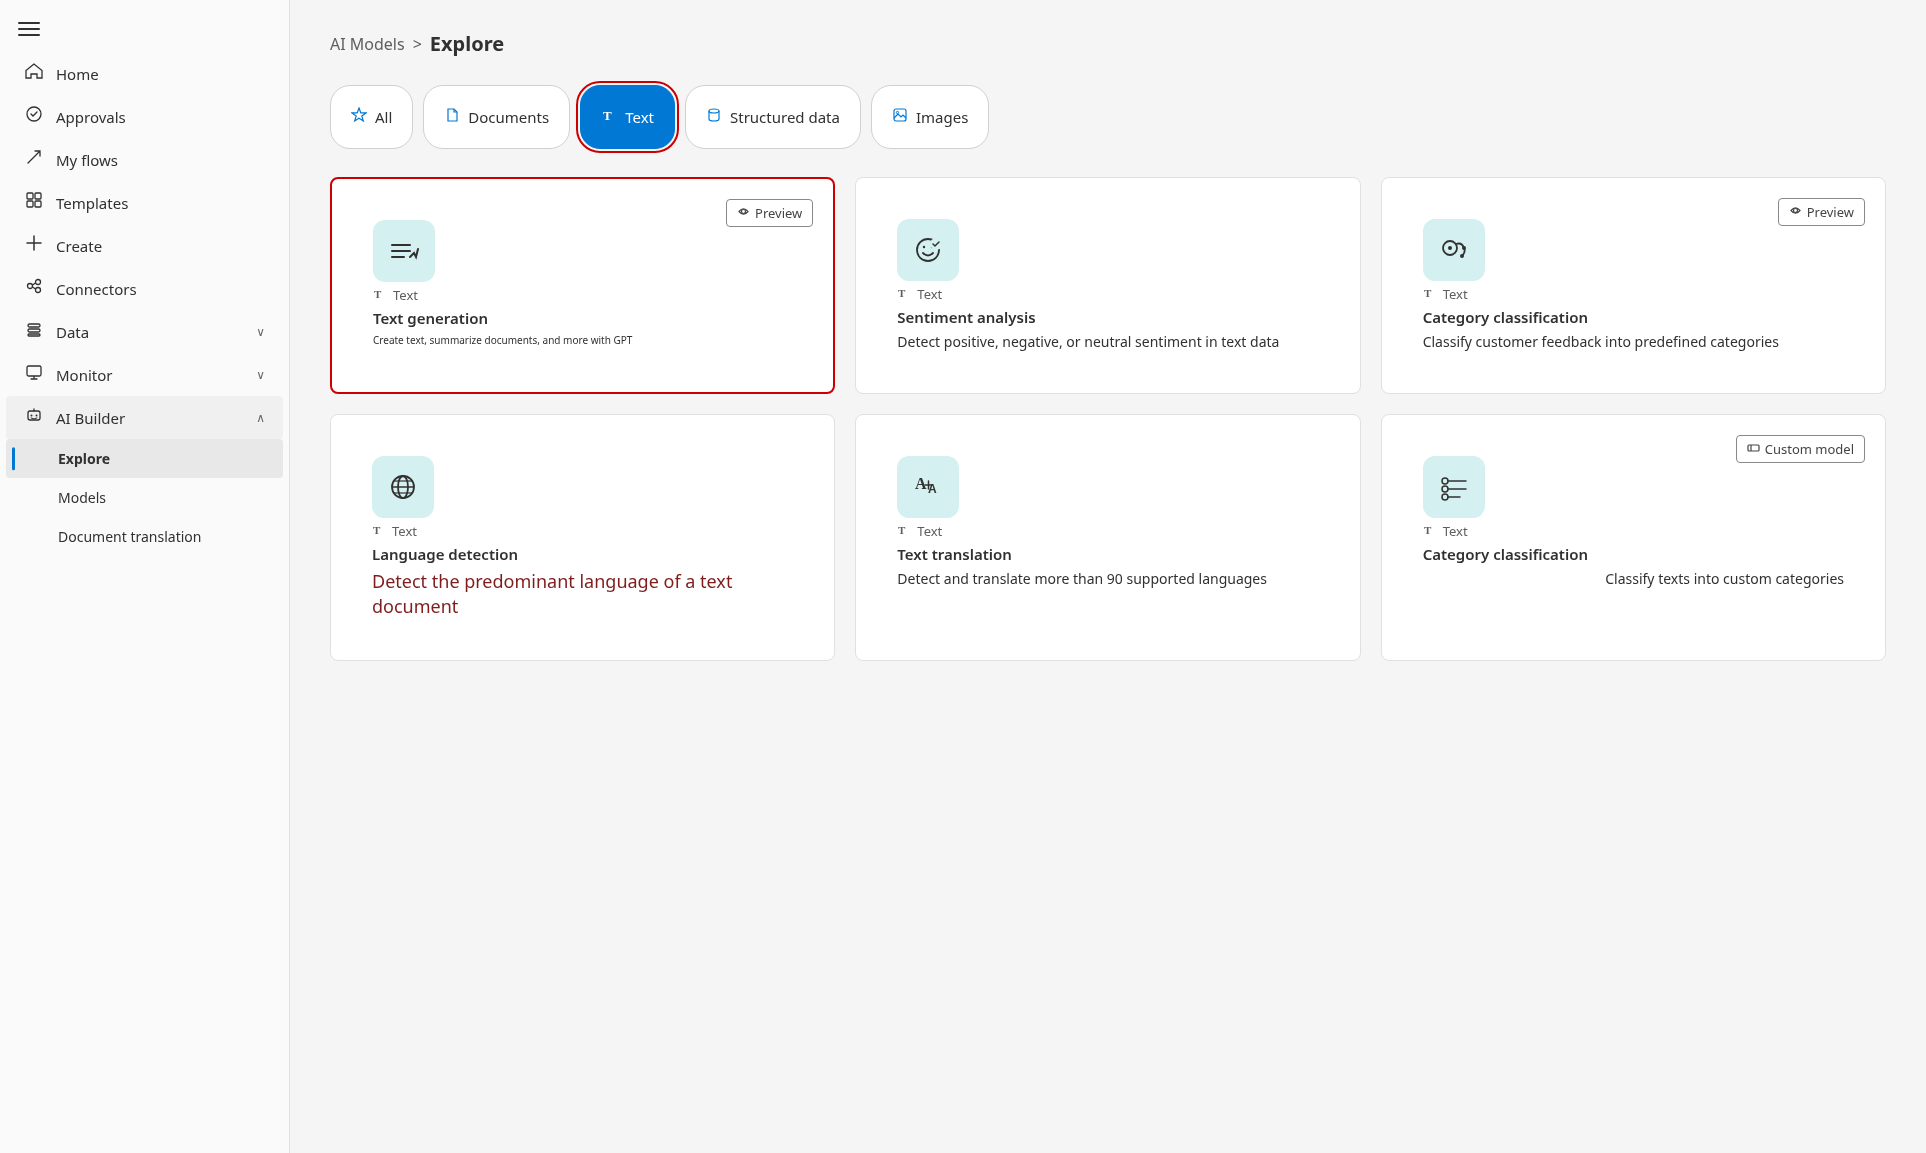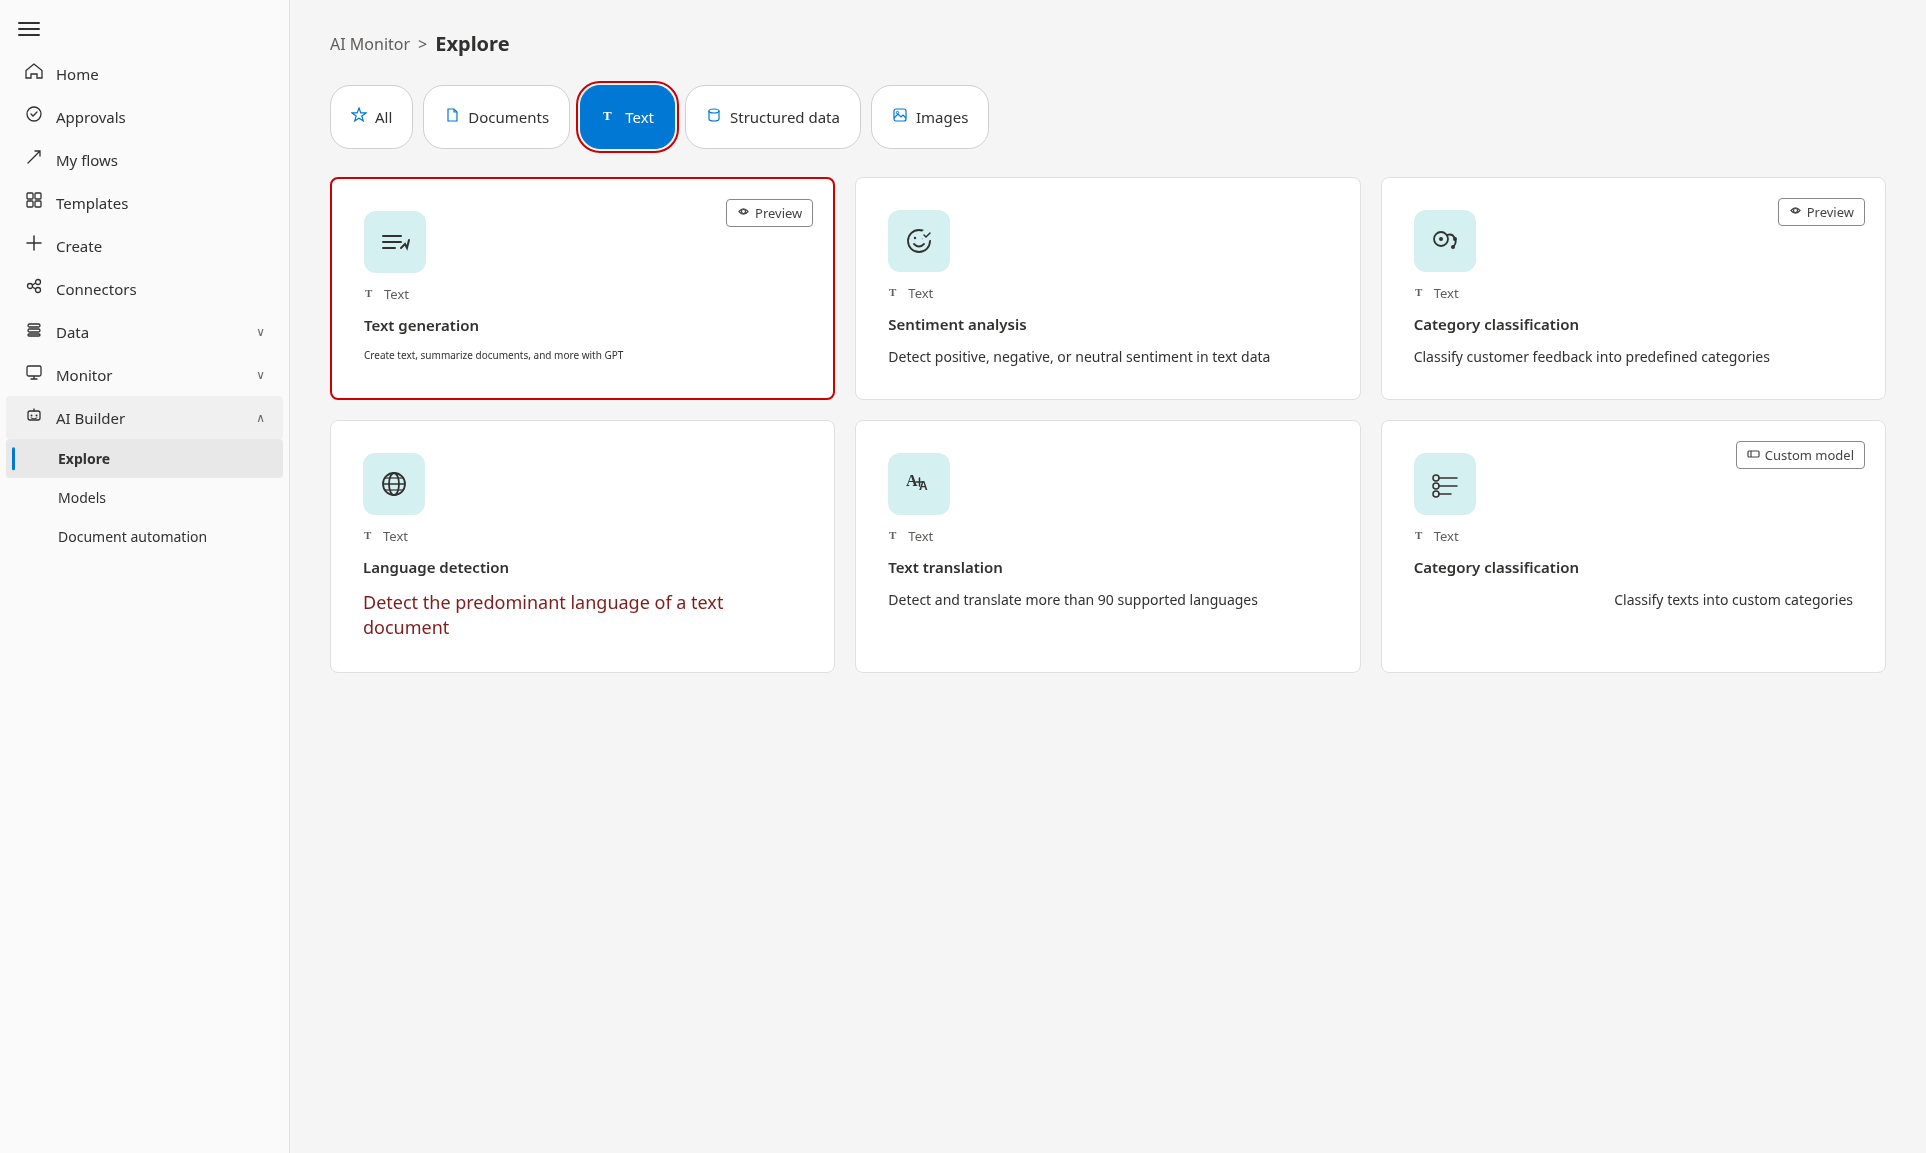--- a/index.html
+++ b/index.html
@@ -116,25 +116,25 @@
 
     
     .cards-grid {
       display: grid;
       grid-template-columns: repeat(3, 1fr);
       gap: 20px;
     }
     .card {
       background: white;
       border-radius: 8px;
-      padding: 32px;
+      padding: 41px;
       border: 1.5px solid #e0e0e0;
       display: flex;
       flex-direction: column;
-      gap: 12px;
+      gap: 4px;
       cursor: pointer;
       position: relative;
     }
     .card.highlighted {
       border: 2.5px solid #cc0000;
     }
 
     .card-icon-wrap {
       width: 62px;
       height: 62px;
@@ -270,28 +270,28 @@
             <circle cx="6.5" cy="9.5" r="1" fill="#323130"></circle>
             <circle cx="11.5" cy="9.5" r="1" fill="#323130"></circle>
             <path d="M6 12 Q9 14 12 12" stroke="#323130" stroke-width="1" stroke-linecap="round" fill="none"></path>
             <line x1="9" y1="5" x2="9" y2="3" stroke="#323130" stroke-width="1.3" stroke-linecap="round"></line>
           </svg></span>
         <span class="label">AI Builder</span>
         <span class="chevron">∧</span>
       </div>
       <div class="sidebar-sub-item active">Explore</div>
       <div class="sidebar-sub-item">Models</div>
-      <div class="sidebar-sub-item">Document automation</div>
+      <div class="sidebar-sub-item">Document translation</div>
     </div>
 </nav>
 
 <main class="main">
 
   <div class="breadcrumb">
-    <span class="bc-link">AI Monitor</span>
+    <span class="bc-link">AI Models</span>
     <span class="bc-sep">&gt;</span>
     <span class="bc-current">Explore</span>
   </div>
 
   <div class="tabs" id="tabs-container">
       <button class="tab-btn">
         <span class="tab-icon"><svg width="16" height="16" viewBox="0 0 16 16" fill="none">
             <path d="M8 1l1.8 4.9H15L10.8 9l1.5 4.9L8 11.2 3.7 13.9l1.5-4.9L1 5.9h5.2L8 1z" stroke="#0078d4" stroke-width="1.2" fill="none"></path>
           </svg></span>
         <span>All</span>

